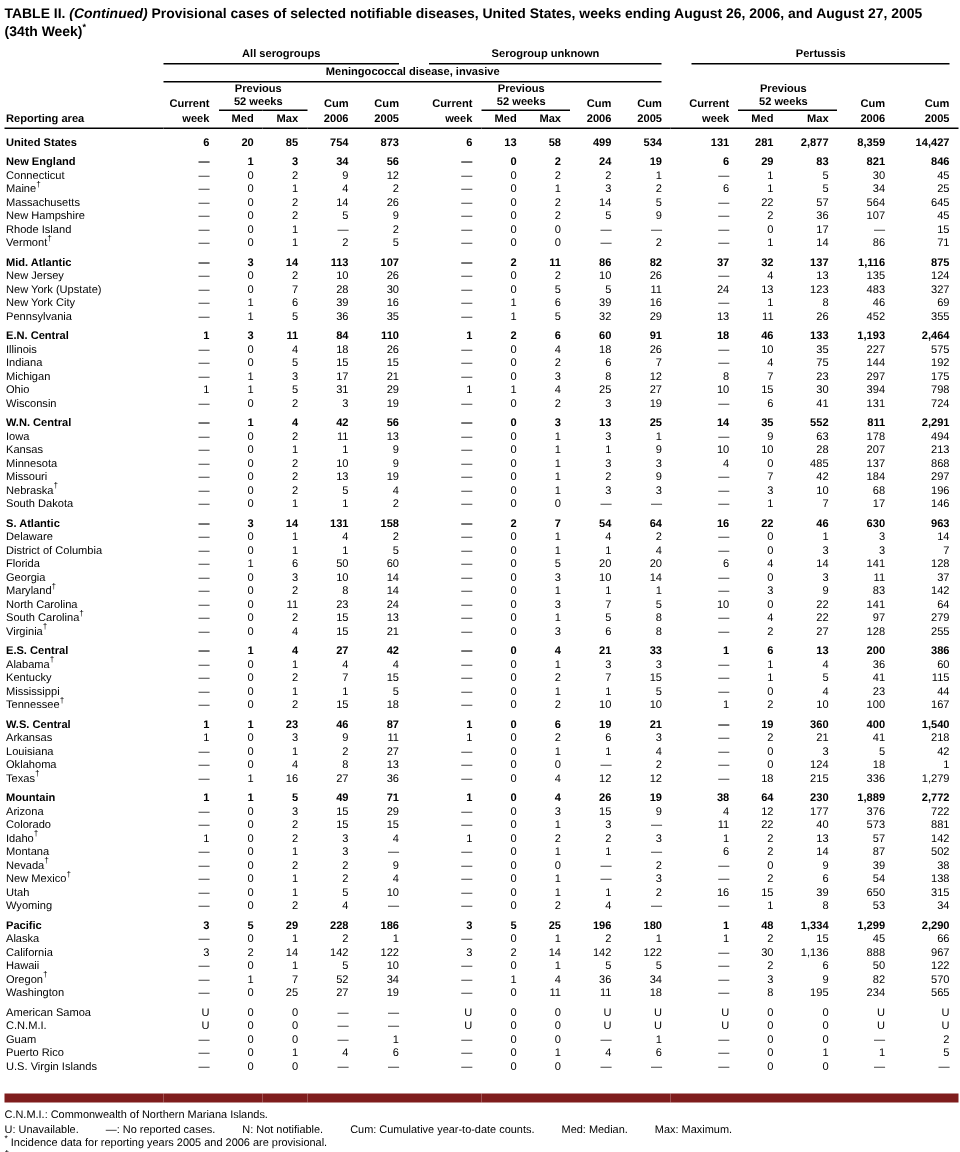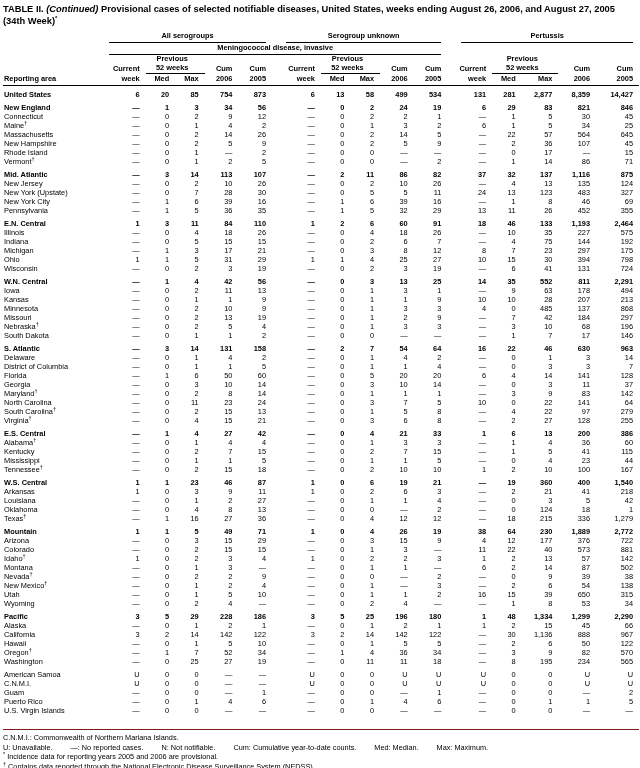--- a/index.html
+++ b/index.html
@@ -17,21 +17,21 @@
   thead th{font-weight:bold;line-height:10px;}
   .gline{display:block;text-align:center;font-weight:bold;border-bottom:1px solid #000;padding-bottom:1px;}
   .gpad{margin-left:14px;}
   th.cprev{text-align:center;line-height:8px;padding-bottom:0;}
   th.c52{text-align:center;border-bottom:1px solid #000;}
   tr.colhead th{border-bottom:1px solid #000;padding-bottom:1px;}
   th.area-h{text-align:left;padding-left:1px;}
   td.area{text-align:left;padding-left:1px;}
   tbody tr.bold td{font-weight:bold;}
   tbody tr.gap td{padding-top:4px;}
-  tbody tr:last-child td{border-bottom:1px solid #7f1d1d;padding-bottom:14px;}
+  tbody tr:last-child td{border-bottom:6px solid #7f1d1d;padding-bottom:14px;}
   sup{font-size:5.5px;line-height:0;}
   .foot{font-size:7.3px;line-height:9.6px;margin-top:3px;}
   .abbrevs span{margin-right:18px;}
   .abbrevs span:last-child{margin-right:0;margin-top:23px;}
 </style>
 </head>
 <body>
 
 <div class="page">
 

